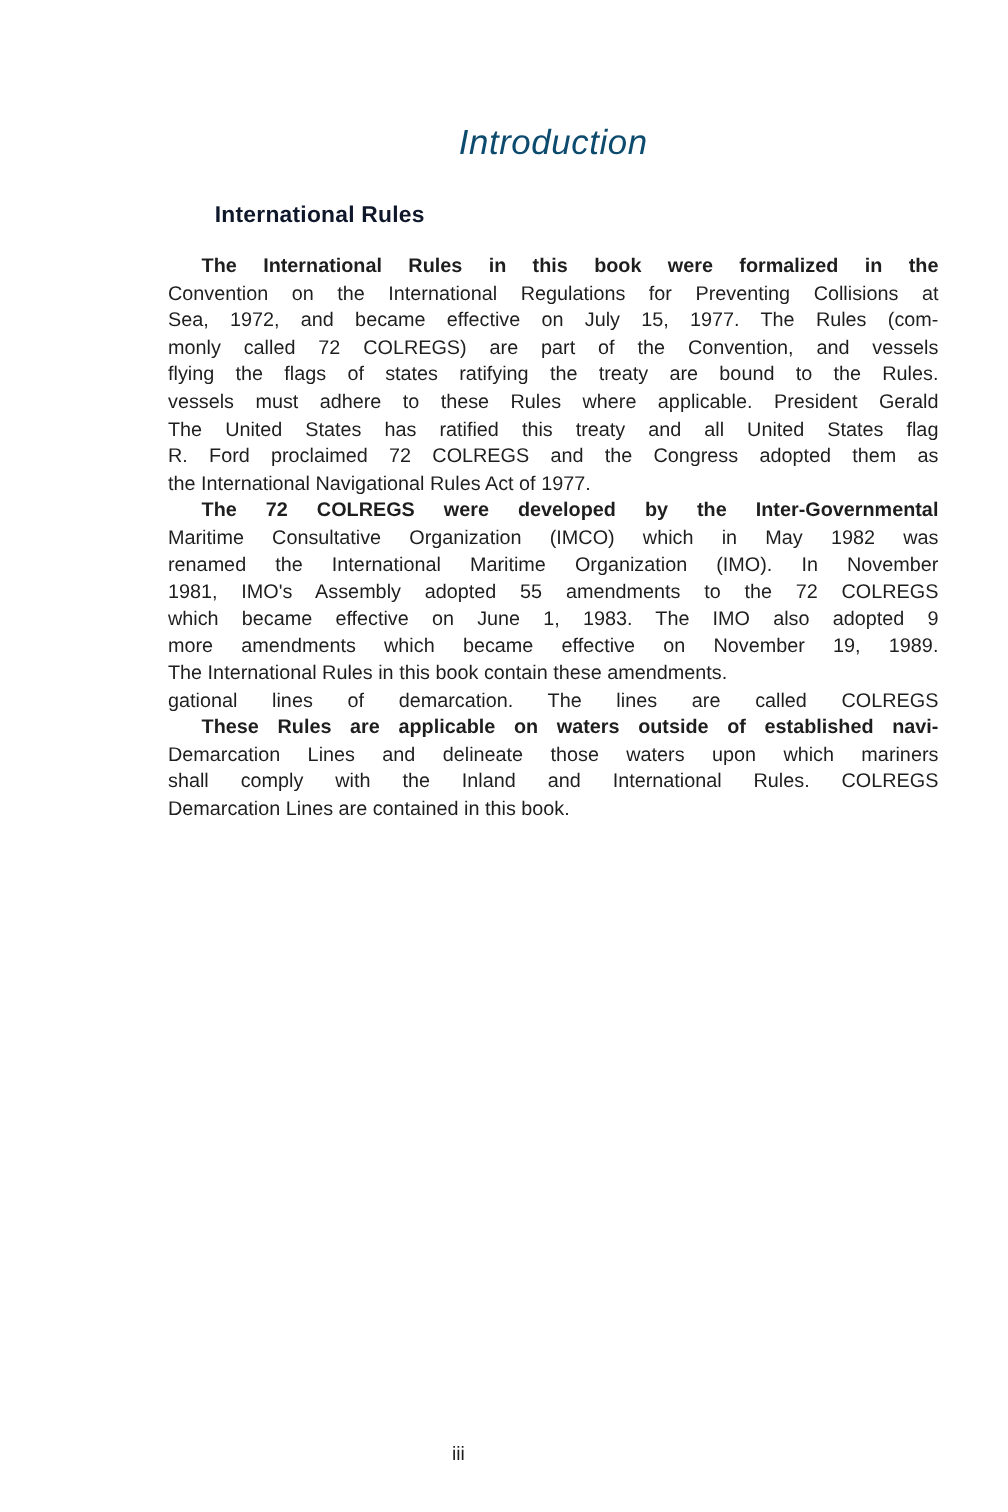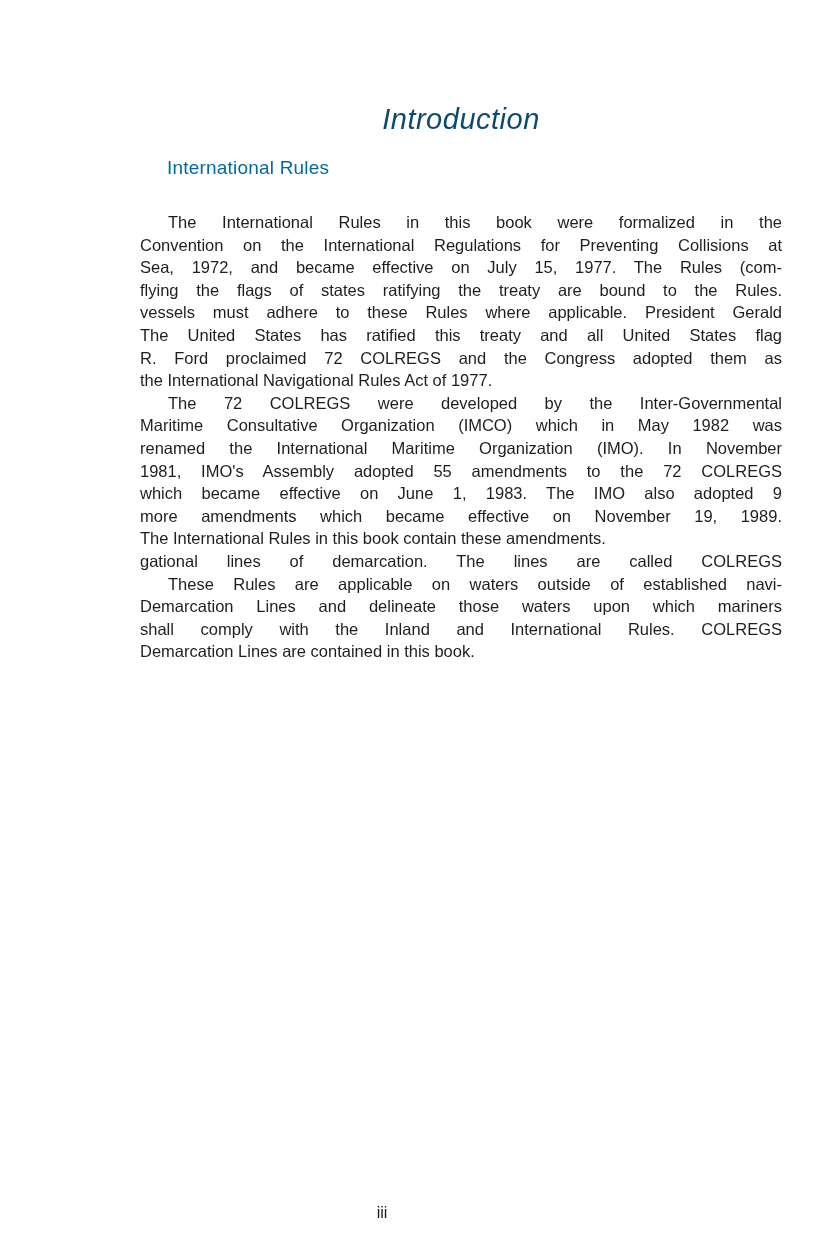--- a/index.html
+++ b/index.html
@@ -26,25 +26,25 @@
       font-size: 29px;
       font-style: italic;
       font-weight: normal;
       letter-spacing: 0.5px;
       color: #0c4a6e;
     }
     .heading {
       position: absolute;
       top: 157px;
       left: 167px;
-      margin: 0;
+      margin: 12px;
       font-size: 19px;
-      font-weight: normal;
+      font-weight: bold;
       letter-spacing: 0.2px;
-      color: #0369a1;
+      color: #0f172a;
     }
     .body-text {
       position: absolute;
       top: 211px;
       left: 140px;
       width: 642px;
       font-size: 16.5px;
       line-height: 22.6px;
       color: #1e1e1e;
     }
@@ -57,20 +57,21 @@
       text-align: justify;
       text-align-last: justify;
       white-space: nowrap;
     }
     .line.last {
       text-align-last: left;
       white-space: normal;
     }
     .line.indent {
       text-indent: 28px;
+      font-weight: bold;
     }
     .page-number {
       position: absolute;
       top: 1204px;
       left: 0;
       width: 764px;
       text-align: center;
       font-size: 16px;
       color: #1e1e1e;
     }
@@ -83,20 +84,21 @@
   <h1 class="title">Introduction</h1>
 
   <h2 class="heading">International Rules</h2>
 
   <div class="body-text">
 
     <p class="para">
       <span class="line indent">The International Rules in this book were formalized in the</span>
       <span class="line">Convention on the International Regulations for Preventing Collisions at</span>
       <span class="line">Sea, 1972, and became effective on July 15, 1977. The Rules (com-</span>
+      <span class="line">monly called 72 COLREGS) are part of the Convention, and vessels</span>
       <span class="line">flying the flags of states ratifying the treaty are bound to the Rules.</span>
       <span class="line">vessels must adhere to these Rules where applicable. President Gerald</span>
       <span class="line">The United States has ratified this treaty and all United States flag</span>
       <span class="line">R. Ford proclaimed 72 COLREGS and the Congress adopted them as</span>
       <span class="line last">the International Navigational Rules Act of 1977.</span>
     </p>
 
     <p class="para">
       <span class="line indent">The 72 COLREGS were developed by the Inter-Governmental</span>
       <span class="line">Maritime Consultative Organization (IMCO) which in May 1982 was</span>

